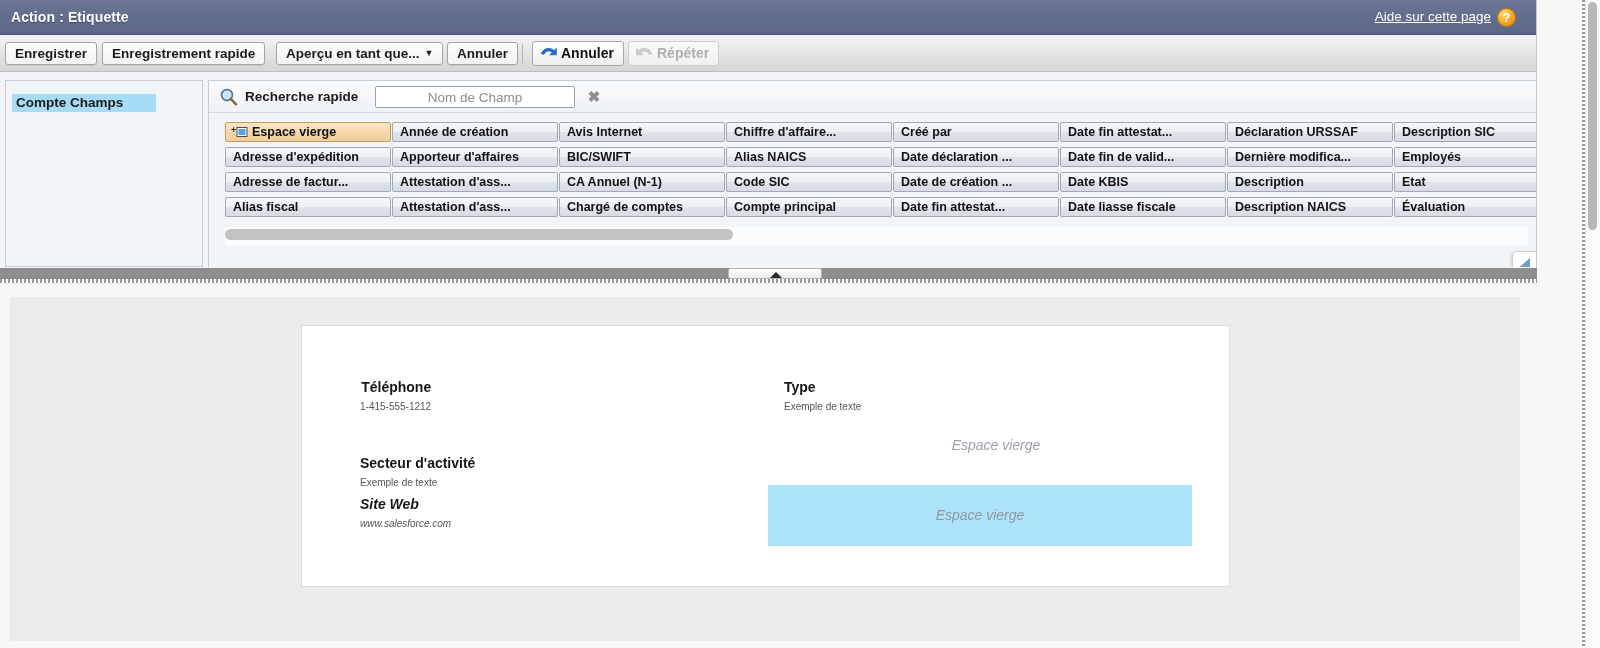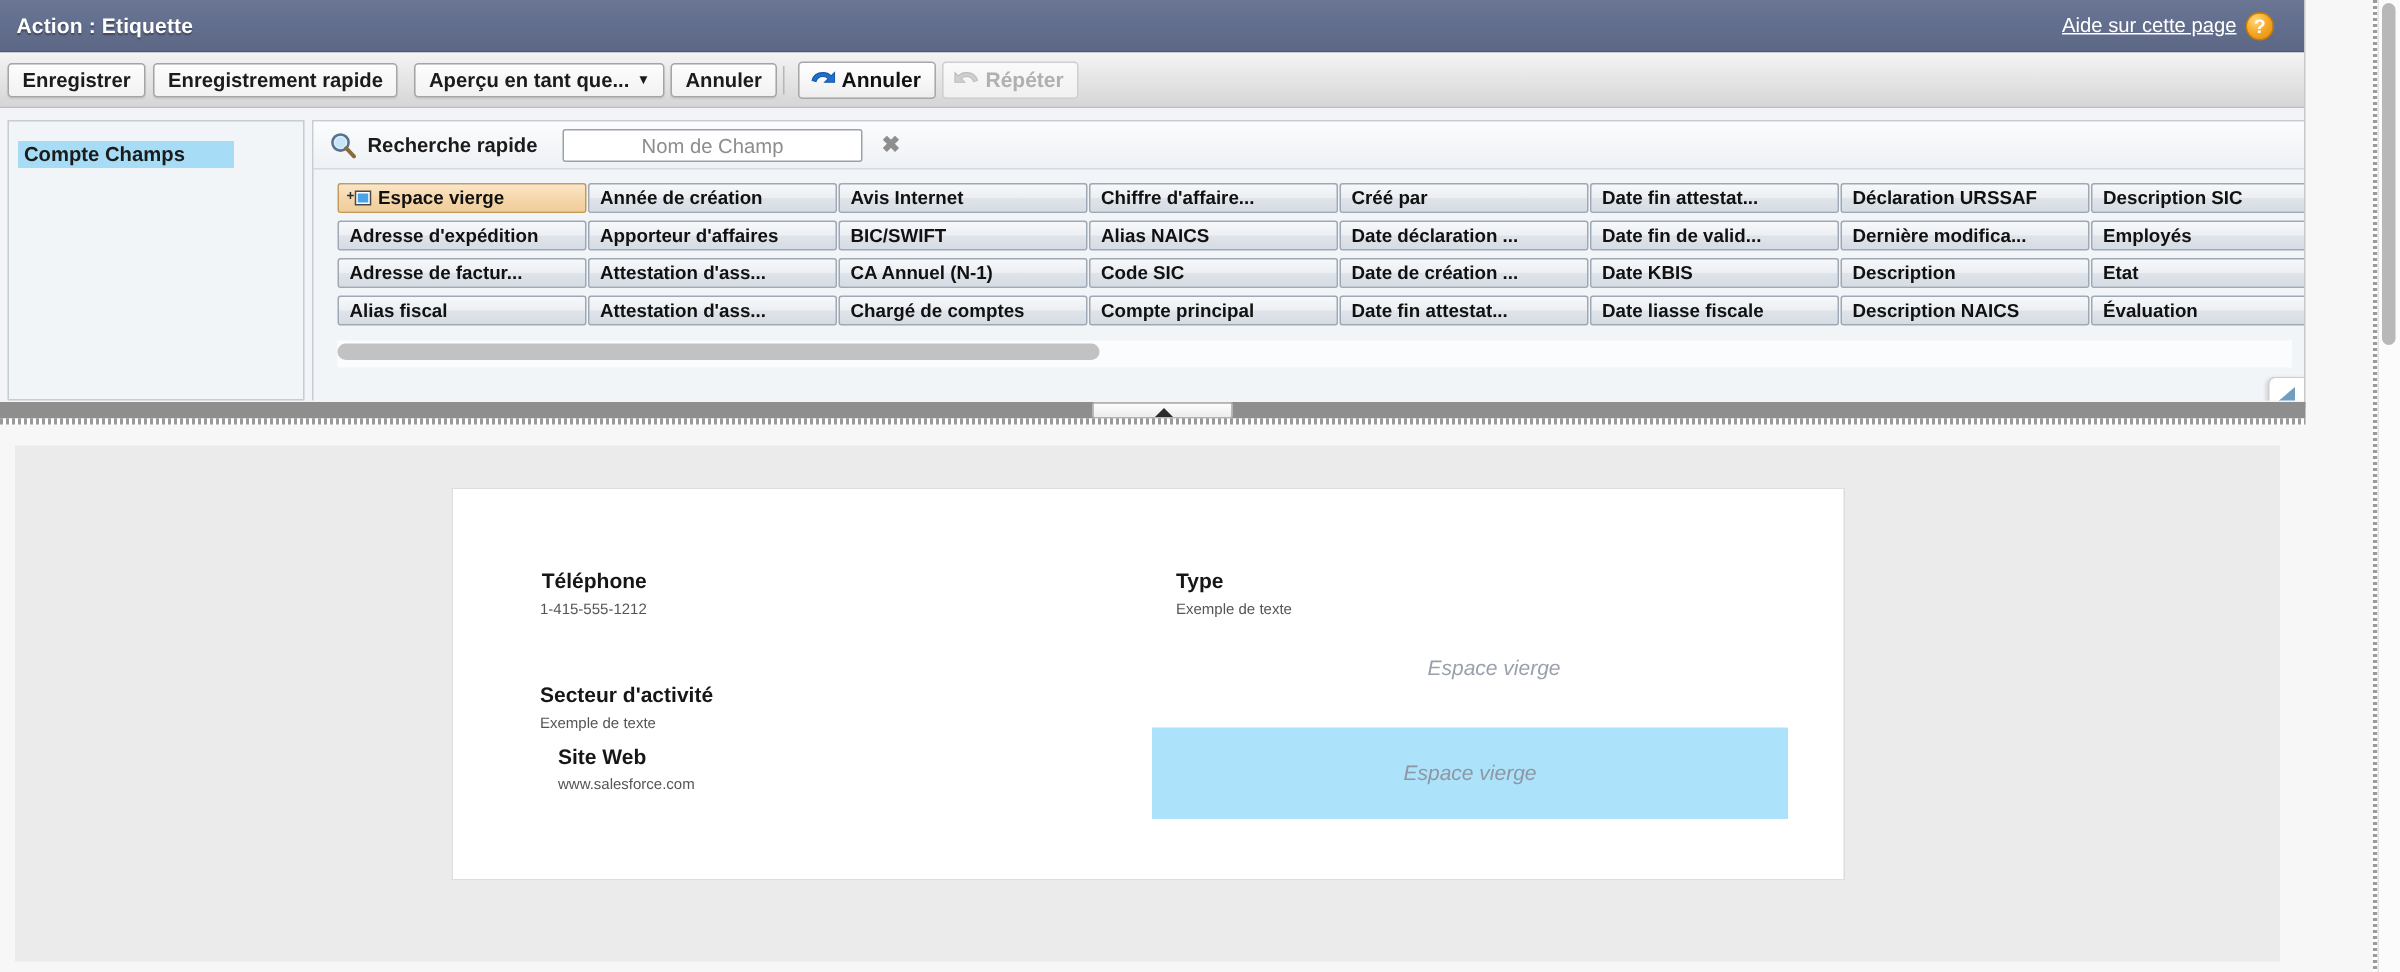--- a/index.html
+++ b/index.html
@@ -535,21 +535,21 @@
     <div class="record-card">
 
       <div class="field" style="left:58px; top:52px;text-align:right;">
         <div class="field-label">Téléphone</div>
         <div class="field-value">1-415-555-1212</div>
       </div>
       <div class="field" style="left:58px; top:110px;margin-top:18px;">
         <div class="field-label">Secteur d'activité</div>
         <div class="field-value">Exemple de texte</div>
       </div>
-      <div class="field" style="left:70px; top:169px;">
+      <div class="field" style="left:58px; top:169px;font-style:italic;">
         <div class="field-label">Site Web</div>
         <div class="field-value">www.salesforce.com</div>
       </div>
 
       <div class="field" style="left:482px; top:52px;">
         <div class="field-label">Type</div>
         <div class="field-value">Exemple de texte</div>
       </div>
 
       <div class="blank-slot" style="left:482px; top:110px; width:424px;">Espace vierge</div>

